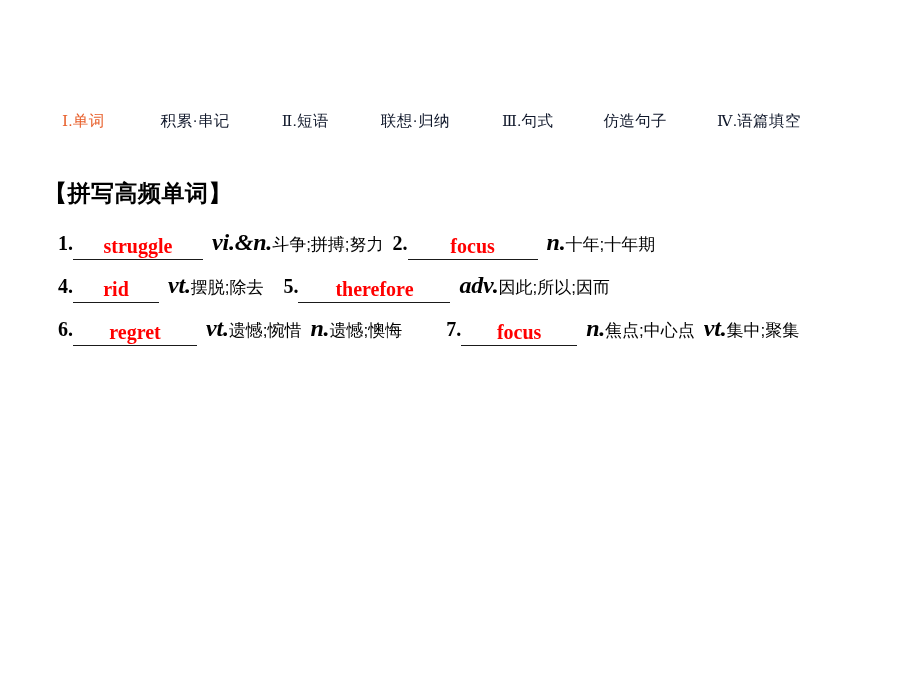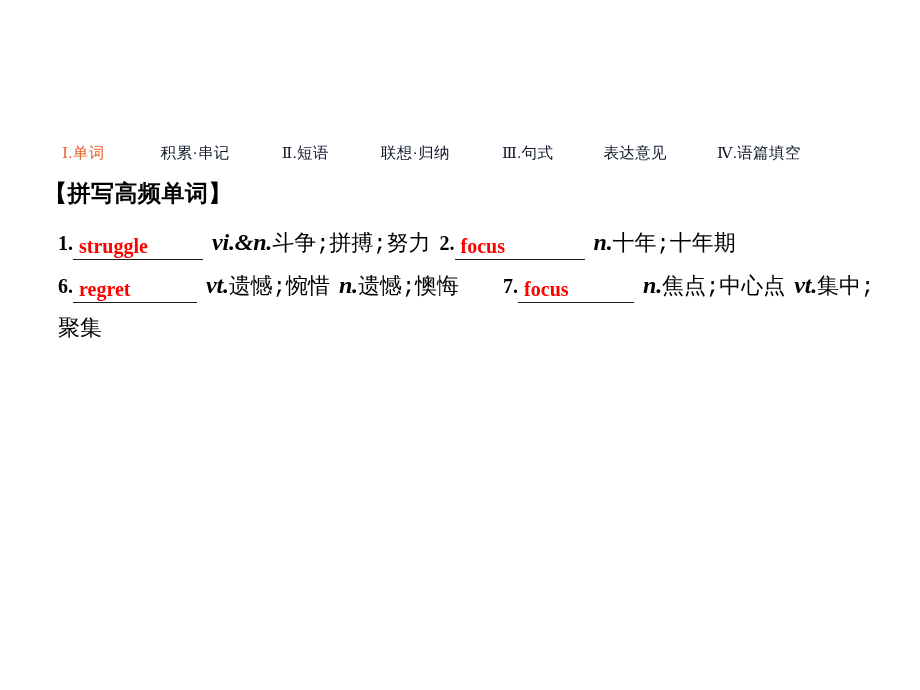--- a/index.html
+++ b/index.html
@@ -21,21 +21,20 @@
   
   .nav-bar {
     position: absolute;
     left: 62px;
     top: 106px;
     width: 820px;
     height: 30px;
     display: flex;
     align-items: center;
     white-space: nowrap;
-    margin-top: 32px;
   }
   .nav-item {
     font-family: "Liberation Serif", "DejaVu Serif", serif;
     font-size: 15.5px;
     letter-spacing: 0.4px;
     color: #0f172a;
     line-height: 1;
   }
   .nav-item.active {
     color: #e8602c;
@@ -76,21 +75,21 @@
   .num {
     font-family: "Liberation Serif", "DejaVu Serif", serif;
     font-weight: bold;
     font-size: 20px;
   }
 
   
   .blank {
     display: inline-block;
     position: relative;
-    text-align: left;
+    text-align: center;
     color: #ff0000;
     font-family: "Liberation Serif", "DejaVu Serif", serif;
     font-weight: bold;
     font-size: 20px;
     border-bottom: 1.6px solid #1a1a1a;
     line-height: 25px;
     vertical-align: -3px;
     padding: 0 6px;
   }
   .blank.w-struggle  { min-width: 118px; }
@@ -105,55 +104,58 @@
 
   
   .pos {
     font-family: "Liberation Serif", "DejaVu Serif", serif;
     font-style: italic;
     font-weight: bold;
     font-size: 24px;
     letter-spacing: -0.2px;
   }
   .cn {
-    font-family: Liberation Mono, monospace;
-    font-size: 22px;
+    font-family: Liberation Sans, sans-serif;
+    font-size: 17px;
   }
   .sp-sm { display: inline-block; width: 9px; }
   .sp-md { display: inline-block; width: 20px; }
   .sp-lg { display: inline-block; width: 44px; }
 </style>
 </head>
 <body>
 
 <div class="nav-bar">
   <span class="nav-item active">Ⅰ.单词</span>
   <span class="nav-gap-1"></span>
   <span class="nav-item">积累·串记</span>
   <span class="nav-gap-2"></span>
   <span class="nav-item">Ⅱ.短语</span>
   <span class="nav-gap-3"></span>
   <span class="nav-item">联想·归纳</span>
   <span class="nav-gap-4"></span>
   <span class="nav-item">Ⅲ.句式</span>
   <span class="nav-gap-5"></span>
-  <span class="nav-item">表达意见</span>
+  <span class="nav-item">仿造句子</span>
   <span class="nav-gap-6"></span>
   <span class="nav-item">Ⅳ.语篇填空</span>
 </div>
 
 <div class="section-heading">【拼写高频单词】</div>
 
 <div class="word-body">
 
   <div class="entry-line">
     <span class="num">1.</span><span class="blank w-struggle">struggle</span><span class="sp-sm"></span><span class="pos">vi.&amp;n.</span><span class="cn">斗争;拼搏;努力</span><span class="sp-sm"></span><span class="num">2.</span><span class="blank w-decade">focus</span><span class="sp-sm"></span><span class="pos">n.</span><span class="cn">十年;十年期</span>
   </div>
 
 
+  <div class="entry-line">
+    <span class="num">4.</span><span class="blank w-rid">rid</span><span class="sp-sm"></span><span class="pos">vt.</span><span class="cn">摆脱;除去</span><span class="sp-md"></span><span class="num">5.</span><span class="blank w-therefore">therefore</span><span class="sp-sm"></span><span class="pos">adv.</span><span class="cn">因此;所以;因而</span>
+  </div>
 
   <div class="entry-line">
     <span class="num">6.</span><span class="blank w-regret">regret</span><span class="sp-sm"></span><span class="pos">vt.</span><span class="cn">遗憾;惋惜</span><span class="sp-sm"></span><span class="pos">n.</span><span class="cn">遗憾;懊悔</span><span class="sp-lg"></span><span class="num">7.</span><span class="blank w-focus">focus</span><span class="sp-sm"></span><span class="pos">n.</span><span class="cn">焦点;中心点</span><span class="sp-sm"></span><span class="pos">vt.</span><span class="cn">集中;聚集</span>
   </div>
 
 
 
 </div>
 
 </body></html>

